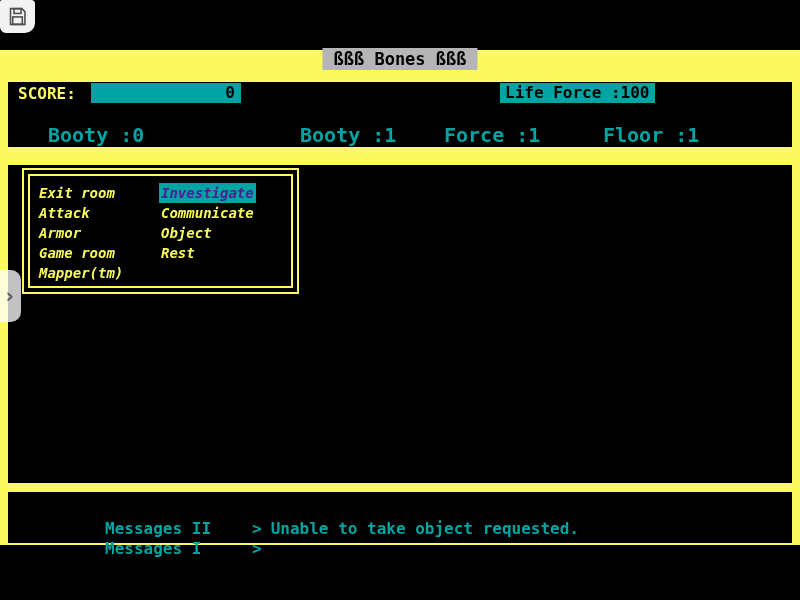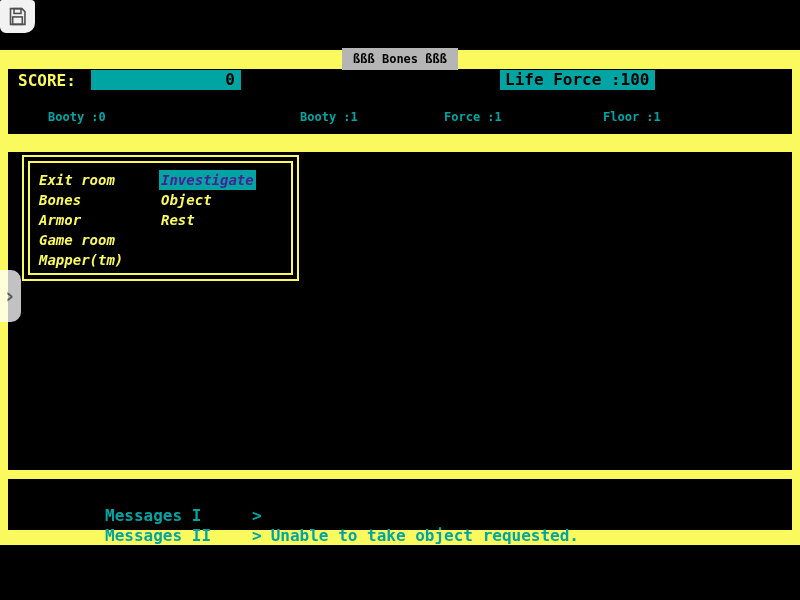--- a/index.html
+++ b/index.html
@@ -21,40 +21,40 @@
     z-index:5;
   }
   .save-button svg { width:21px; height:21px; display:block; }
 
   
   .frame { position:absolute; left:0; top:50px; width:800px; height:495px; background:var(--yellow,#fafa5f); }
 
   .title-bar {
     position:absolute; left:50%; top:48px; transform:translateX(-50%);
     height:22px; line-height:22px; background:var(--title_bg,#b5b5b5);
-    color:#000; font-size:12px; padding:0 11px; white-space:pre; z-index:3;
+    color:#000; font-size:17px; padding:0 11px; white-space:pre; z-index:3;
   }
 
-  .panel { position:absolute; left:8px; width:784px; background:#000; }
+  .panel { position:absolute; left:8px; width:784px; background:#000;margin-top:13px; }
   .stats-panel { top:19px; height:65px; }
   .main-panel { top:102px; height:318px; }
   .messages-panel { top:429px; height:51px; padding:7px 0 0 20px; }
 
   .score-label { position:absolute; left:10px; top:2px; color:var(--yellow,#fafa5f); font-size:16px; }
   .score-bar {
     position:absolute; left:83px; top:1px; width:150px; height:20px;
     background:var(--teal,#00a5a3); color:#000; text-align:right;
     padding-right:6px; line-height:20px; font-size:16px;
   }
   .life-force {
     position:absolute; left:492px; top:1px; height:20px;
     background:var(--teal,#00a5a3); color:#000; line-height:20px;
     font-size:16px; padding:0 5px; white-space:pre;text-align:center;
   }
-  .stat { position:absolute; top:41px; color:var(--teal,#00a5a3); font-size:12px; white-space:pre; }
+  .stat { position:absolute; top:41px; color:var(--teal,#00a5a3); font-size:20px; white-space:pre; }
   .stat-booty{left:40px} .stat-armor{left:292px} .stat-force{left:436px} .stat-floor{left:595px}
 
   
   .menu-box { position:absolute; left:14px; top:3px; width:277px; height:126px; border:2px solid var(--yellow,#fafa5f); }
   .menu-inner { position:absolute; left:4px; top:4px; right:4px; bottom:4px; border:2px solid var(--yellow,#fafa5f); }
   .menu-col { position:absolute; top:7px; }
   .menu-col-1 { left:9px; }
   .menu-col-2 { left:131px; }
   .menu-item {
     height:20px; line-height:20px; font-size:14px; color:var(--yellow,#fafa5f);
@@ -97,40 +97,41 @@
       <span class="stat stat-armor">Booty :1</span>
       <span class="stat stat-force">Force :1</span>
       <span class="stat stat-floor">Floor :1</span>
     </div>
 
     <div class="panel main-panel">
       <div class="menu-box">
         <div class="menu-inner">
           <div class="menu-col menu-col-1">
             <div class="menu-item">Exit room</div>
-            <div class="menu-item">Bones</div>
+            <div class="menu-item">Attack</div>
             <div class="menu-item">Armor</div>
             <div class="menu-item">Game room</div>
             <div class="menu-item">Mapper(tm)</div>
           </div>
           <div class="menu-col menu-col-2">
             <div class="menu-item selected">Investigate</div>
+            <div class="menu-item">Communicate</div>
             <div class="menu-item">Object</div>
             <div class="menu-item">Rest</div>
           </div>
         </div>
       </div>
     </div>
 
     <div class="panel messages-panel">
       <div class="msg-row">
-        <span class="msg-label">Messages I</span><span class="msg-prompt">&gt;</span><span class="msg-text"></span>
+        <span class="msg-label">Messages II</span><span class="msg-prompt">&gt;</span><span class="msg-text">Unable to take object requested.</span>
       </div>
       <div class="msg-row">
-        <span class="msg-label">Messages II</span><span class="msg-prompt">&gt;</span><span class="msg-text">Unable to take object requested.</span>
+        <span class="msg-label">Messages I</span><span class="msg-prompt">&gt;</span><span class="msg-text"></span>
       </div>
     </div>
 
   </div>
 
   <div class="title-bar">ßßß Bones ßßß</div>
 
   <div class="drawer-tab">
     <span class="drawer-chevron">›</span>
   </div>

